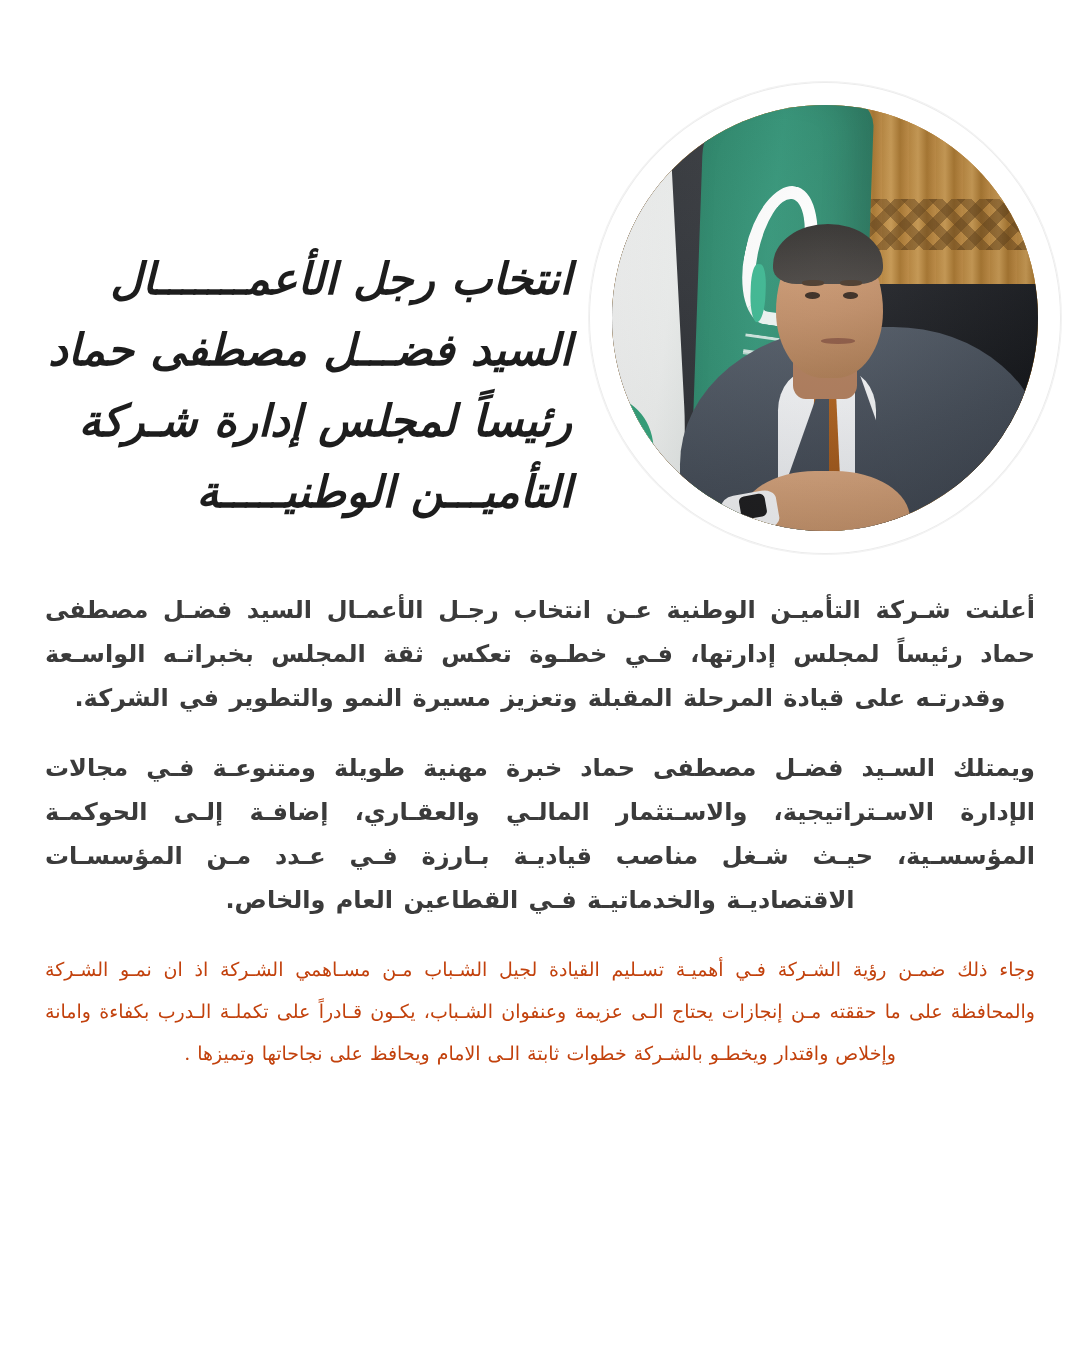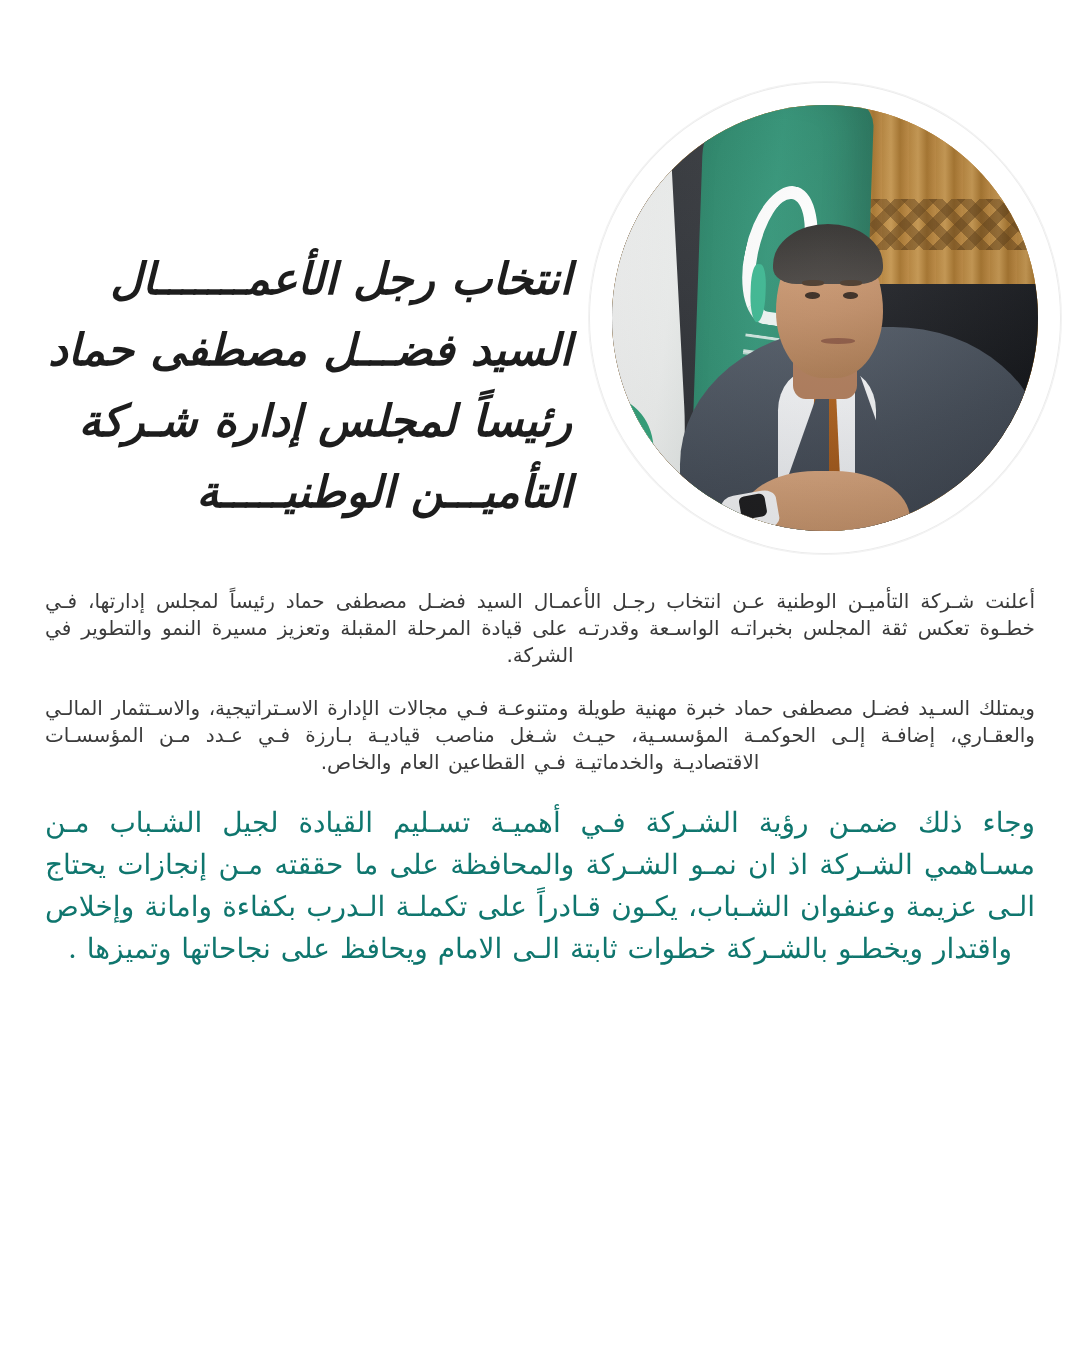--- a/index.html
+++ b/index.html
@@ -345,31 +345,31 @@
     right: 45px;
     top: 588px;
     direction: rtl;
     text-align: justify;
     text-align-last: center;
   }
   p.para {
     margin: 0 0 26px 0;
     color: #3b3b3b;
     font-family: "DejaVu Sans", "Liberation Sans", sans-serif;
-    font-size: 20px;
-    line-height: 27px;
-    font-weight: normal;
+    font-size: 24px;
+    line-height: 44px;
+    font-weight: bold;
     letter-spacing: -0.2px;
     word-spacing: 2px;
   }
   p.para.last {
     margin-bottom: 0;
     font-weight: normal;
-    color: #0f766e;
-    font-size: 28px;
+    color: #c2410c;
+    font-size: 19px;
     line-height: 42px;
     font-family: "DejaVu Serif", "Liberation Serif", serif;
     word-spacing: 1px;
   }
 </style>
 </head>
 <body>
 
 <div class="page">
 

